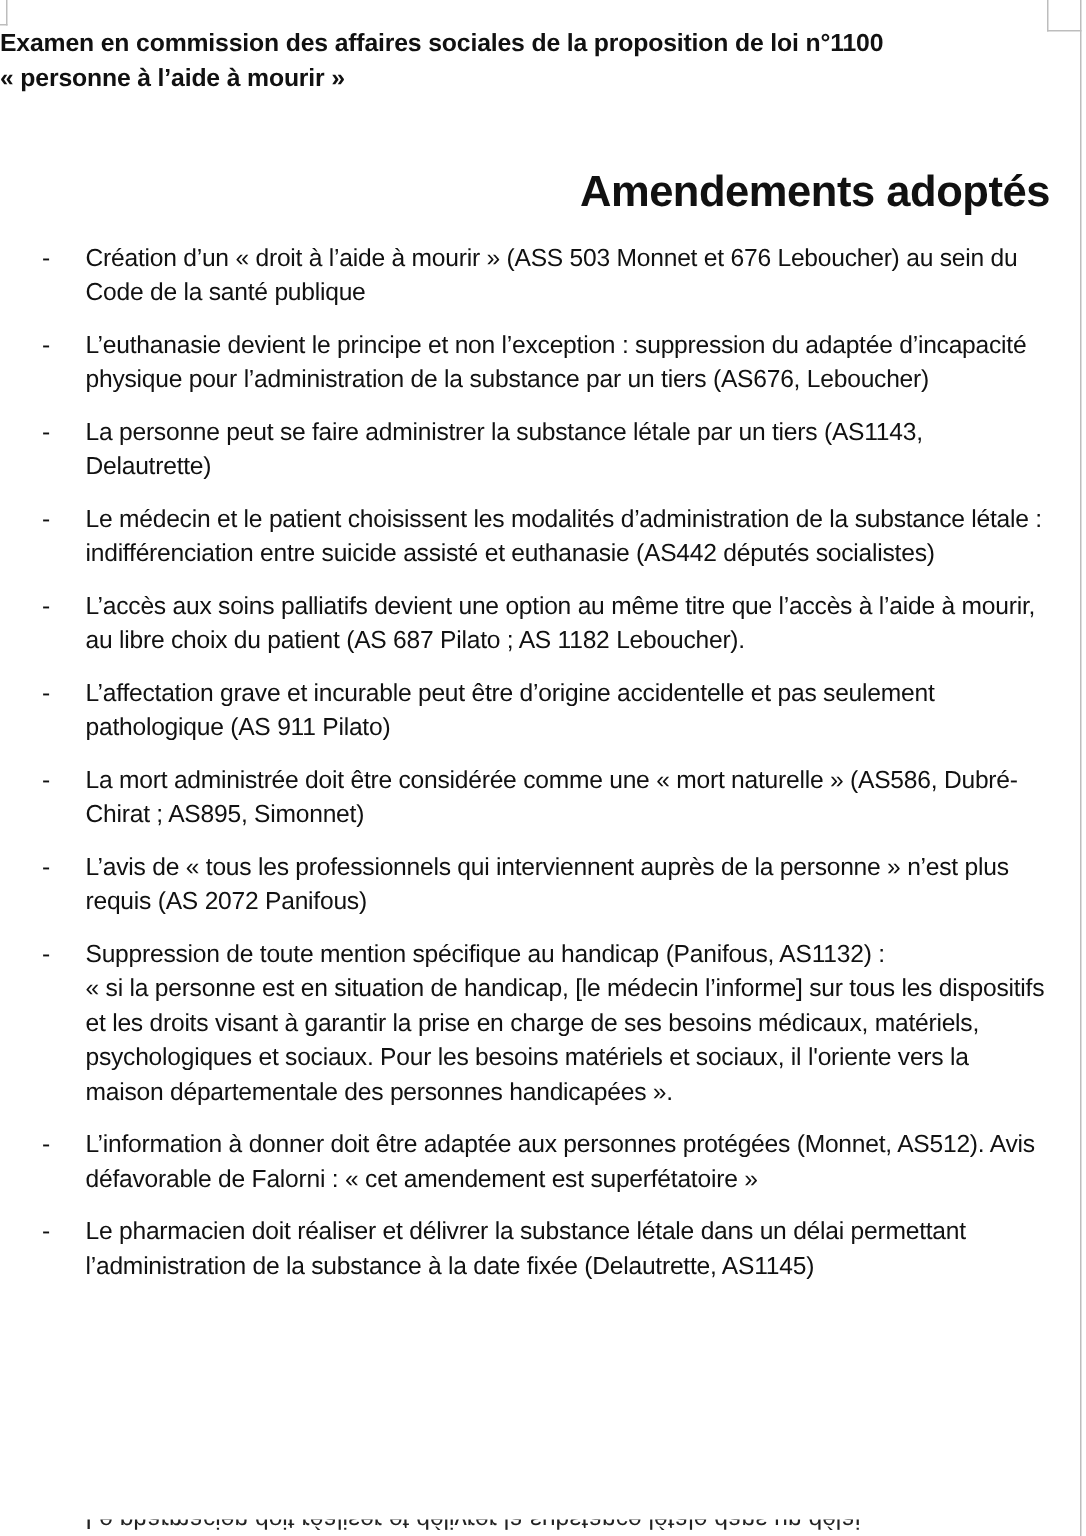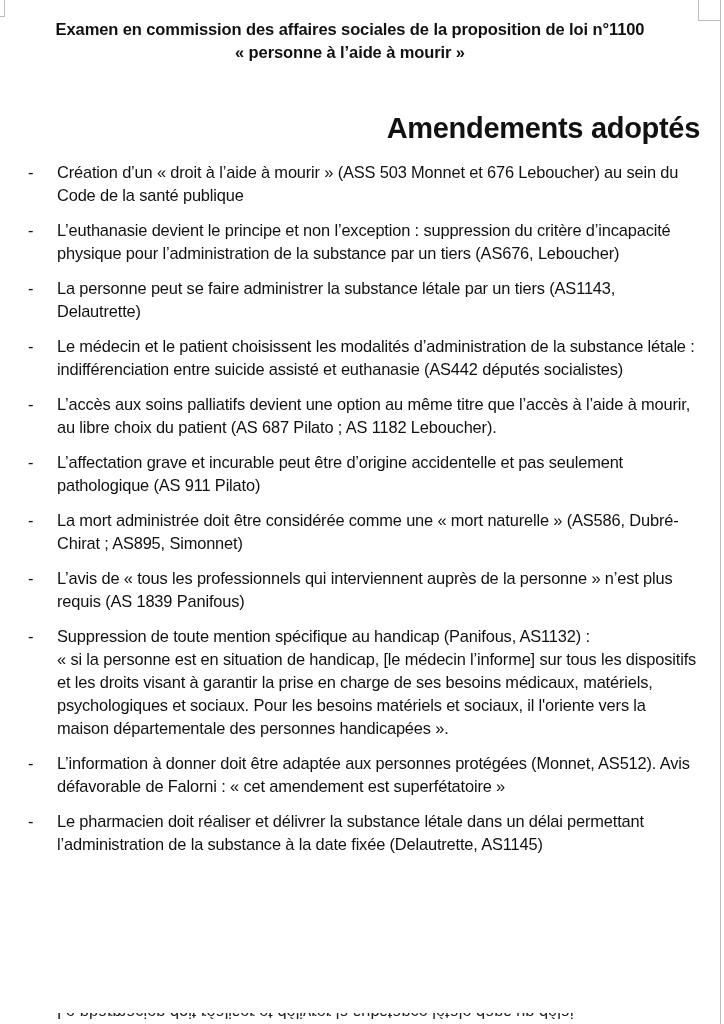--- a/index.html
+++ b/index.html
@@ -39,21 +39,20 @@
       width: 22px;
       height: 20px;
       border-left: 1px solid #bdbdbd;
       border-bottom: 1px solid #bdbdbd;
     }
     .header {
       position: absolute;
       top: 18px;
       left: 0;
       width: 700px;
-      text-align: center;
       font-size: 16.5px;
       font-weight: bold;
       line-height: 23px;
       letter-spacing: -0.1px;
     }
     .title {
       position: absolute;
       top: 108px;
       left: 0;
       width: 700px;
@@ -120,21 +119,21 @@
 
 <div class="title">Amendements adoptés</div>
 
 <ul class="list">
   <li class="item">
     <span class="dash">-</span>
     <span>Création d’un « droit à l’aide à mourir » (ASS 503 Monnet et 676 Leboucher) au sein du Code de la santé publique</span>
   </li>
   <li class="item">
     <span class="dash">-</span>
-    <span>L’euthanasie devient le principe et non l’exception : suppression du critère d’incapacité physique pour l’administration de la substance par un tiers (AS676, Leboucher)</span>
+    <span>L’euthanasie devient le principe et non l’exception : suppression du adaptée d’incapacité physique pour l’administration de la substance par un tiers (AS676, Leboucher)</span>
   </li>
   <li class="item">
     <span class="dash">-</span>
     <span>La personne peut se faire administrer la substance létale par un tiers (AS1143, Delautrette)</span>
   </li>
   <li class="item">
     <span class="dash">-</span>
     <span>Le médecin et le patient choisissent les modalités d’administration de la substance létale : indifférenciation entre suicide assisté et euthanasie (AS442 députés socialistes)</span>
   </li>
   <li class="item">
@@ -144,21 +143,21 @@
   <li class="item">
     <span class="dash">-</span>
     <span>L’affectation grave et incurable peut être d’origine accidentelle et pas seulement pathologique (AS 911 Pilato)</span>
   </li>
   <li class="item">
     <span class="dash">-</span>
     <span>La mort administrée doit être considérée comme une « mort naturelle » (AS586, Dubré-Chirat ; AS895, Simonnet)</span>
   </li>
   <li class="item">
     <span class="dash">-</span>
-    <span>L’avis de « tous les professionnels qui interviennent auprès de la personne » n’est plus requis (AS 1839 Panifous)</span>
+    <span>L’avis de « tous les professionnels qui interviennent auprès de la personne » n’est plus requis (AS 2072 Panifous)</span>
   </li>
   <li class="item">
     <span class="dash">-</span>
     <span>Suppression de toute mention spécifique au handicap (Panifous, AS1132) :</span><br>
     <span>« </span><span class="quote">si la personne est en situation de handicap, [le médecin l’informe] sur tous les dispositifs et les droits visant à garantir la prise en charge de ses besoins médicaux, matériels, psychologiques et sociaux. Pour les besoins matériels et sociaux, il l'oriente vers la maison départementale des personnes handicapées</span><span> ».</span>
   </li>
   <li class="item">
     <span class="dash">-</span>
     <span>L’information à donner doit être adaptée aux personnes protégées (Monnet, AS512). Avis défavorable de Falorni : « cet amendement est superfétatoire »</span>
   </li>

